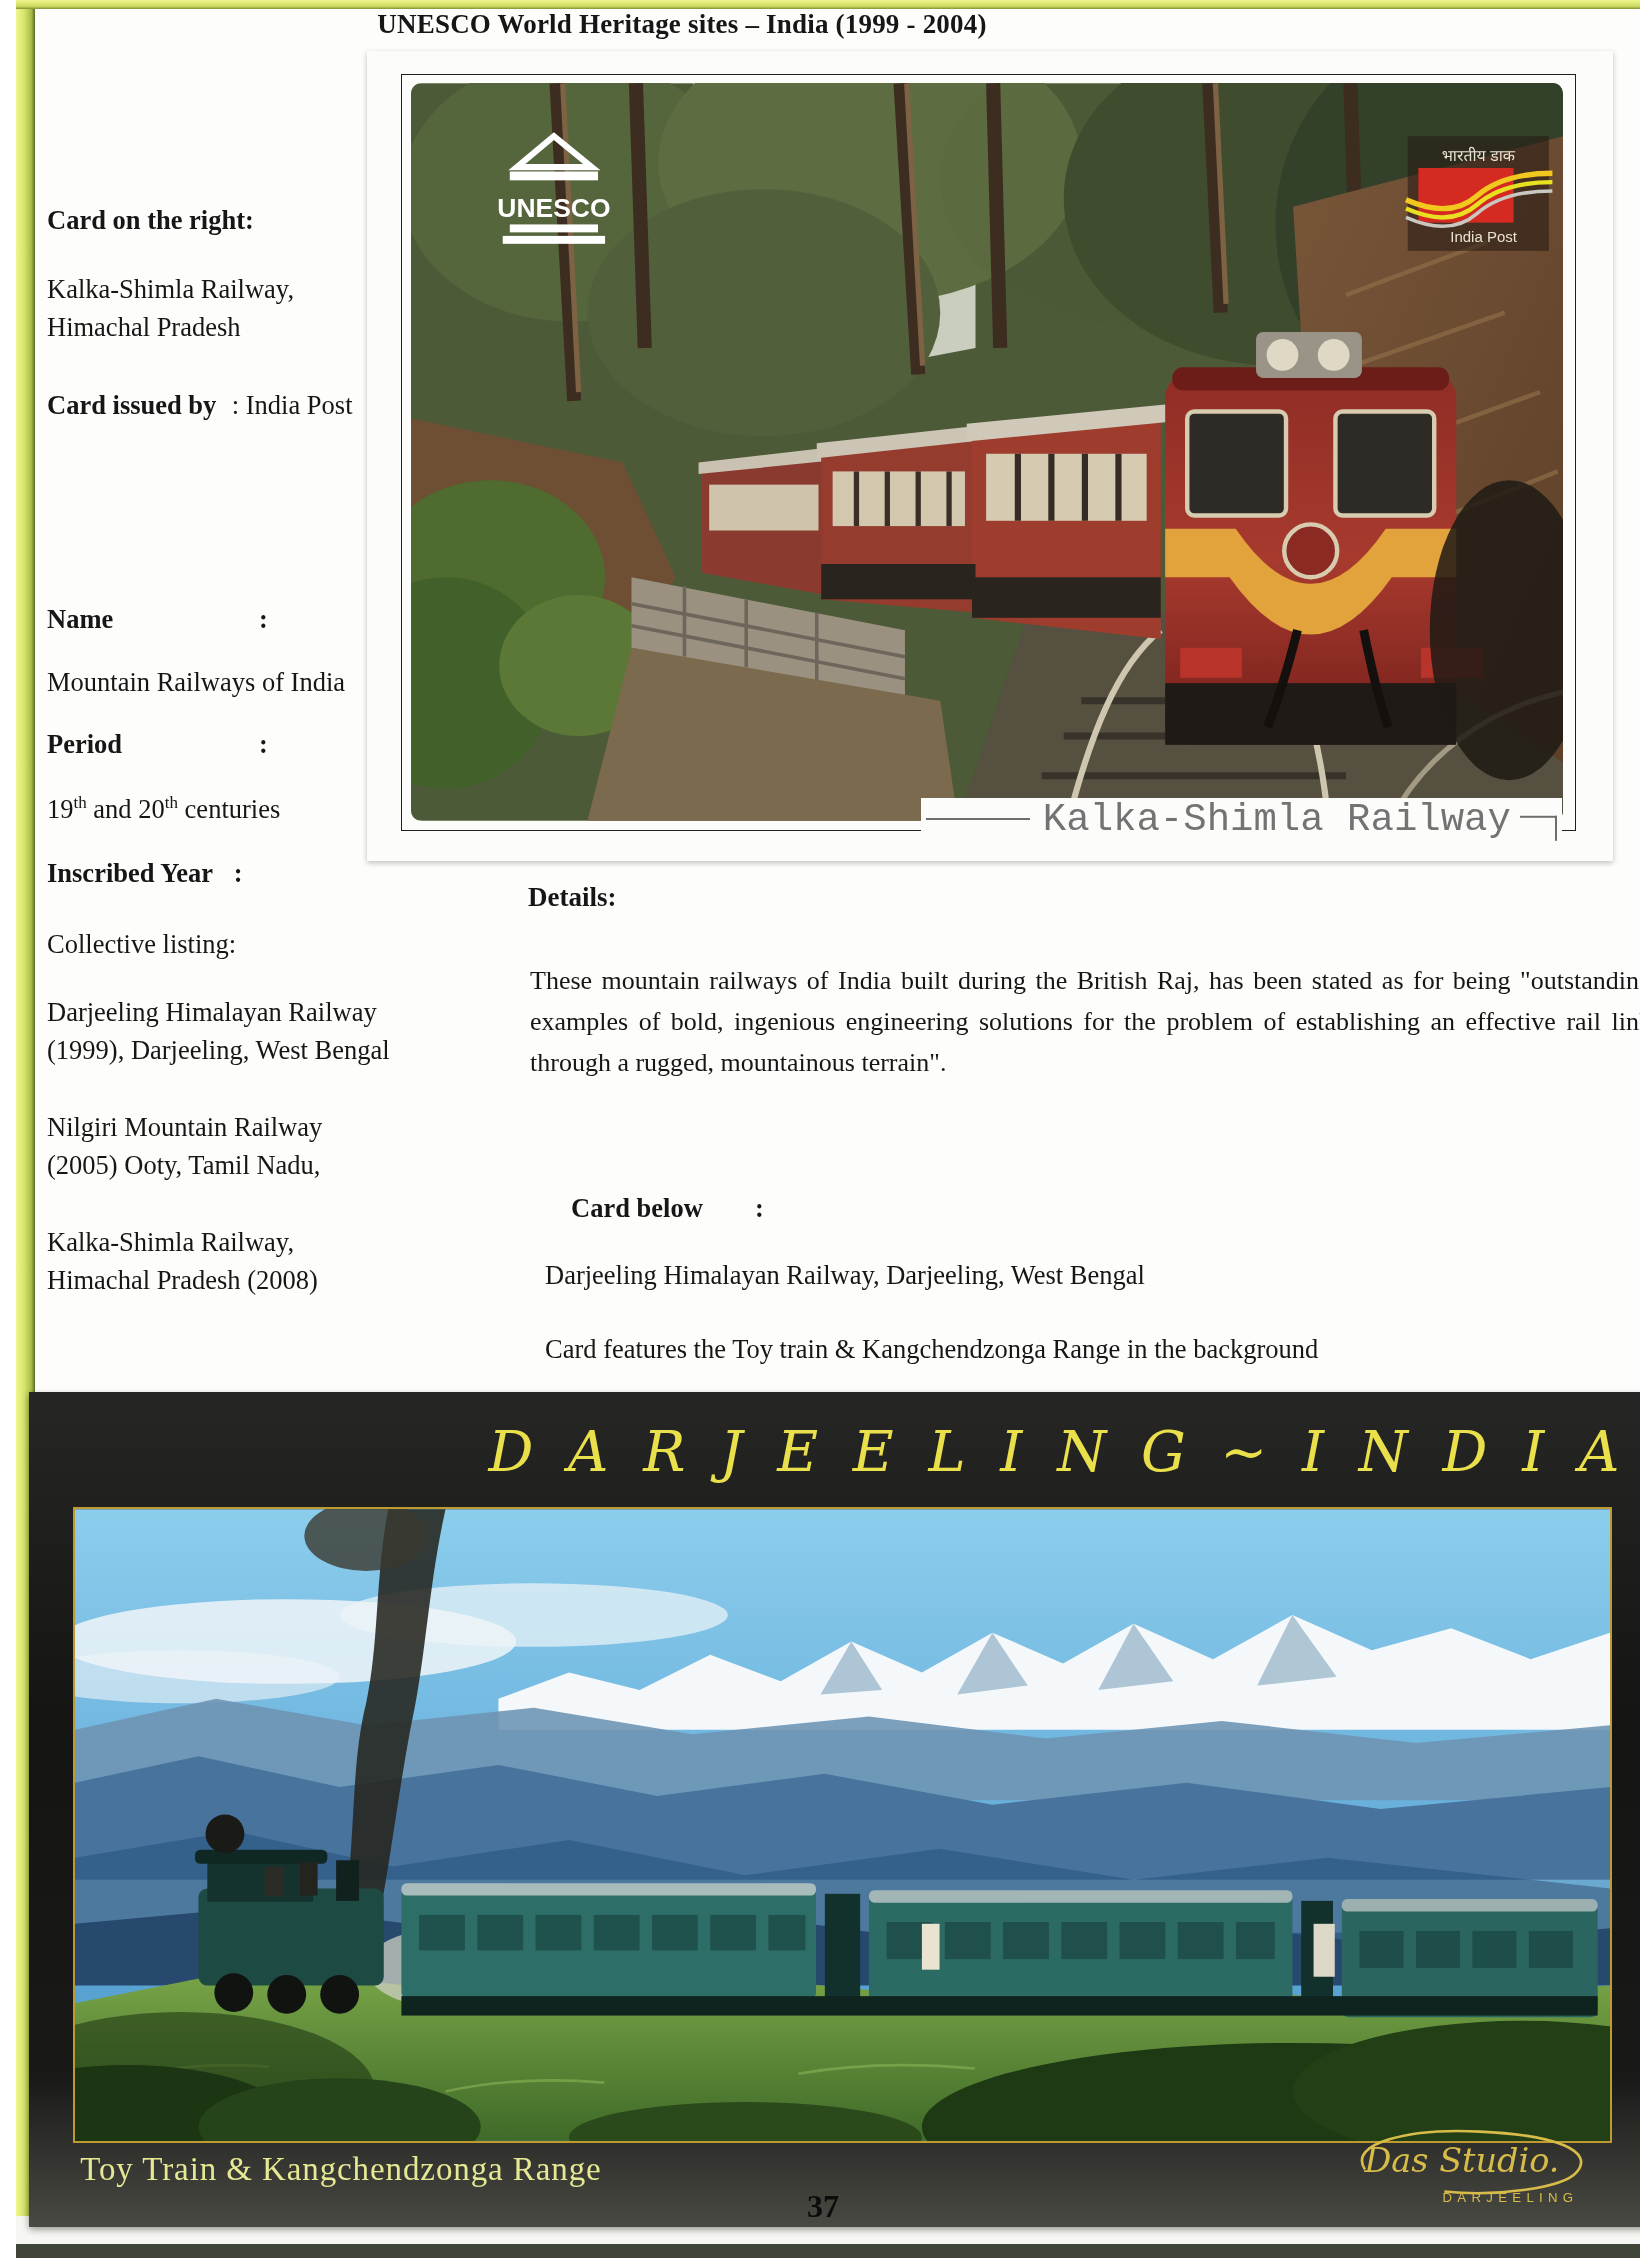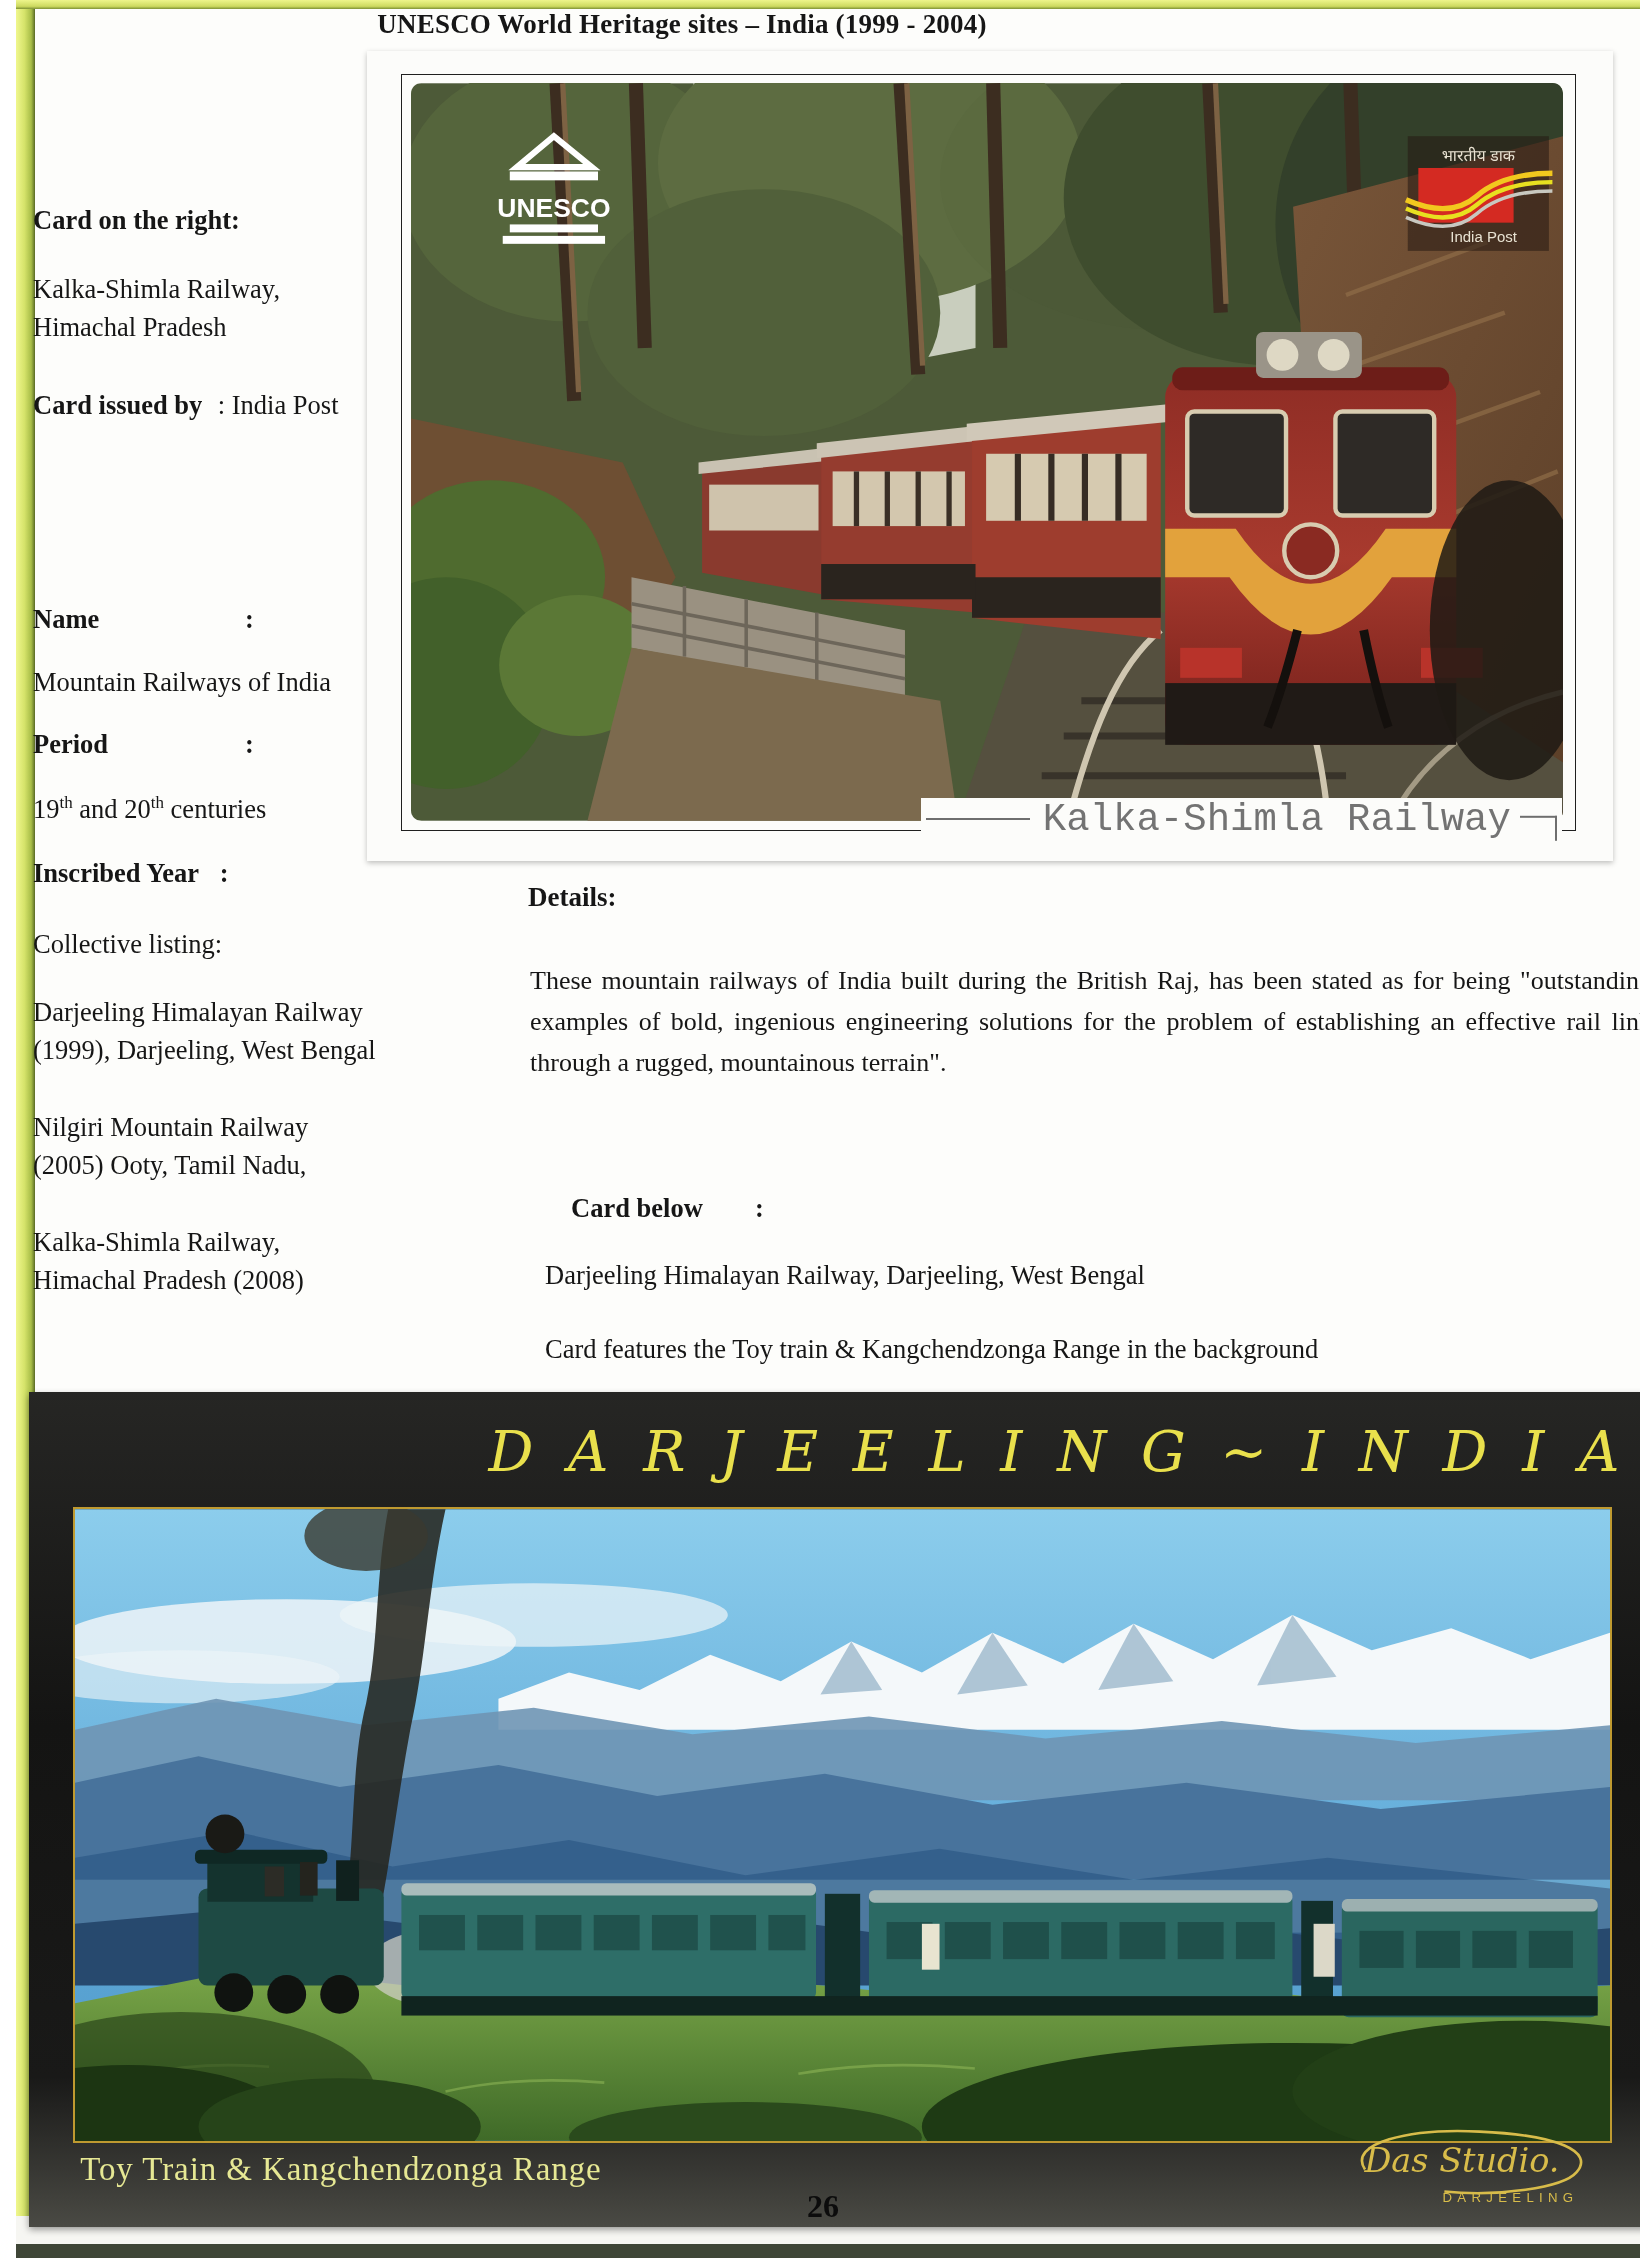--- a/index.html
+++ b/index.html
@@ -11,21 +11,21 @@
   .edge-top{position:absolute;left:0;top:0;width:1641px;height:8.8px;
             background:linear-gradient(180deg,#eef58c 0%,#cdda60 70%,#7e9136 100%);}
   .edge-bottom{position:absolute;left:0;top:2244px;width:1641px;height:14px;background:#3f4637;}
   .strip-white-bottom{position:absolute;left:0;top:2216px;width:1641px;height:28px;background:#f6f6f2;}
 
   
   .page-title{position:absolute;left:0;top:8.8px;width:1332px;text-align:center;
               font-size:27px;font-weight:bold;letter-spacing:0.2px;}
 
   
-  .lc{position:absolute;left:17px;width:441px;font-size:26.5px;line-height:1.45;}
+  .lc{position:absolute;left:31px;width:441px;font-size:26.5px;line-height:1.45;}
   .bold{font-weight:bold;}
   .lab{display:inline-block;width:212px;font-weight:bold;}
   sup{font-size:17px;}
 
   
   .kalka-card{position:absolute;left:351px;top:51px;width:1246px;height:810px;background:#fcfcfa;
               box-shadow:0 1.8px 5.3px rgba(0,0,0,.25);}
   .kalka-frame{position:absolute;left:34px;top:23px;width:1173px;height:755px;border:1.8px solid #1f1f1f;}
   .kalka-photo{position:absolute;left:44px;top:32px;width:1152px;height:738px;border-radius:10.6px;overflow:hidden;}
   .kalka-caption{position:absolute;right:51px;bottom:19.4px;font-family:Liberation Mono, monospace;
@@ -371,16 +371,16 @@
     <div class="toy-caption">Toy Train &amp; Kangchendzonga Range</div>
     <div class="studio-sig">
       <svg width="300" height="97" viewBox="0 0 340 110" xmlns="http://www.w3.org/2000/svg">
         <path d="M 60 55 C 40 25 110 8 190 12 C 280 16 320 35 300 58 C 285 76 210 86 150 80" stroke="#d8bc4a" stroke-width="3" fill="none"></path>
         <text x="170" y="58" text-anchor="middle" font-family="DejaVu Serif,serif" font-style="italic" font-size="38" fill="#d8bc4a">Das Studio.</text>
         <text x="225" y="92" text-anchor="middle" font-family="Liberation Sans,sans-serif" font-size="15" letter-spacing="6" fill="#d8bc4a">DARJEELING</text>
       </svg>
     </div>
   </div>
 
-  <div class="page-number">26</div>
+  <div class="page-number">37</div>
 
 </div>
 
 
 </body></html>

